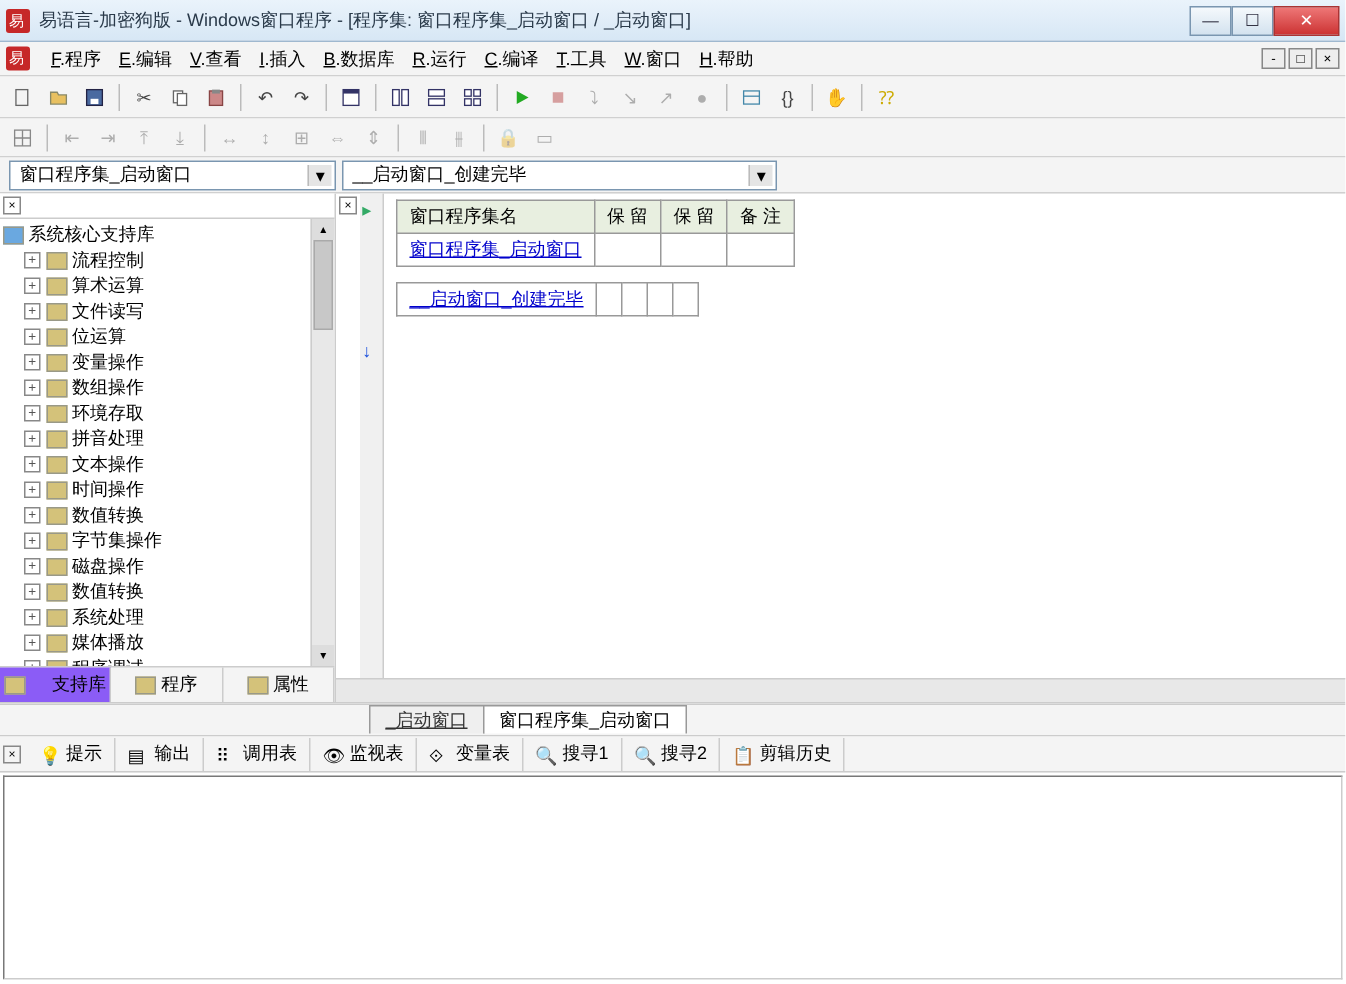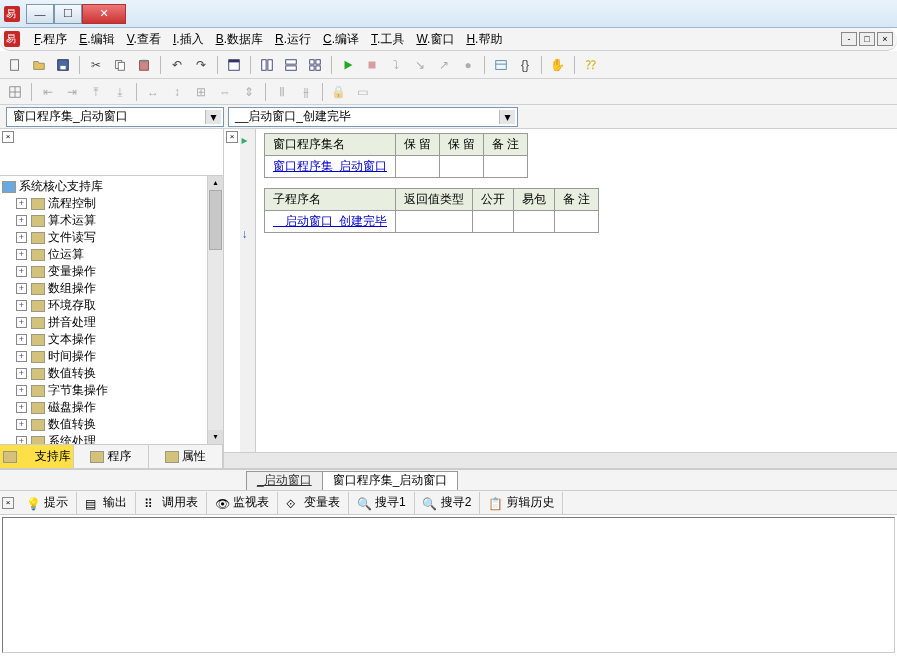--- a/index.html
+++ b/index.html
@@ -8,21 +8,21 @@
 
 .titlebar { height: 28px; background: linear-gradient(#eaf3fb, #d7e7f5); display: flex; align-items: center; padding: 0 4px; border-bottom: 1px solid #9fb8cf; }
 .titlebar .app-icon { width: 16px; height: 16px; background: #c62828; border-radius: 2px; margin-right: 6px; position: relative; }
 .titlebar .app-icon::after { content: "易"; color: #fff; font-size: 10px; position: absolute; top: 1px; left: 2px; }
 .titlebar .title { color: #2a3a4a; flex: 1; }
 .titlebar .win-btns { display: flex; gap: 0; }
 .titlebar .win-btn { width: 28px; height: 20px; border: 1px solid #7a96b0; background: linear-gradient(#f5f9fc,#d3e2ef); display: flex; align-items: center; justify-content: center; font-size: 11px; color: #334; }
 .titlebar .win-btn.close { background: linear-gradient(#e77,#c33); color: #fff; border-color: #a33; width: 44px; }
 
 
-.menubar { height: 23px; background: #f4f4f4; display: flex; align-items: center; padding: 0 4px; border-bottom: 1px solid #d0d0d0; border-radius: 10px; }
+.menubar { height: 23px; background: #f4f4f4; display: flex; align-items: center; padding: 0 4px; border-bottom: 1px solid #d0d0d0; }
 .menubar .mdi-icon { width: 16px; height: 16px; background: #c62828; border-radius: 2px; margin-right: 8px; position: relative; }
 .menubar .mdi-icon::after { content: "易"; color: #fff; font-size: 10px; position: absolute; top: 1px; left: 2px; }
 .menu-item { padding: 2px 6px; cursor: default; }
 .menu-item .ul { text-decoration: underline; }
 .mdi-controls { margin-left: auto; display: flex; gap: 2px; }
 .mdi-controls .mdi-btn { width: 16px; height: 14px; border: 1px solid #888; background: #eee; font-size: 9px; display: flex; align-items: center; justify-content: center; }
 
 
 .toolbar { height: 28px; background: #f4f4f4; display: flex; align-items: center; padding: 2px 4px; border-bottom: 1px solid #d0d0d0; gap: 2px; }
 .tbtn { width: 22px; height: 22px; display: flex; align-items: center; justify-content: center; border: 1px solid transparent; color: #444; }
@@ -36,75 +36,76 @@
 .combo { height: 20px; border: 1px solid #7a96b0; background: #fff; display: flex; align-items: center; padding: 0 2px; }
 .combo .c-text { flex: 1; padding: 0 4px; }
 .combo .c-arrow { width: 16px; text-align: center; background: #e5e5e5; border-left: 1px solid #bbb; }
 
 
 .main { display: flex; height: 340px; border-bottom: 1px solid #ccc; }
 
 
 .left { width: 224px; border-right: 1px solid #ccc; display: flex; flex-direction: column; background: #fff; }
 .left-close { width: 12px; height: 12px; border: 1px solid #888; font-size: 8px; text-align: center; line-height: 10px; margin: 2px; align-self: flex-start; }
-.tree-area { flex: 1; display: flex; border-top: 1px solid #ccc; overflow: hidden; margin-top: 30px; }
+.tree-area { flex: 1; display: flex; border-top: 1px solid #ccc; overflow: hidden; }
 .tree { flex: 1; overflow: hidden; padding: 2px; }
 .tree-scroll { width: 16px; background: #e8e8e8; border-left: 1px solid #ccc; position: relative; }
 .tree-scroll .thumb { position: absolute; top: 14px; left: 1px; right: 1px; height: 60px; background: #c8c8c8; border: 1px solid #aaa; }
 .tree-scroll .arr { position: absolute; left: 0; right: 0; height: 14px; background: #ddd; text-align: center; font-size: 8px; line-height: 14px; }
 .tree-scroll .arr.up { top: 0; }
 .tree-scroll .arr.dn { bottom: 0; }
 .tree-row { display: flex; align-items: center; height: 17px; white-space: nowrap; }
 .tree-row .exp { width: 11px; height: 11px; border: 1px solid #888; font-size: 9px; line-height: 9px; text-align: center; margin-right: 4px; color: #555; }
 .tree-row .ticon { width: 14px; height: 12px; margin-right: 3px; background: #d4c27a; border: 1px solid #998; font-size: 8px; }
 .tree-row.root .ticon { background: #6aa8e0; }
 .tree-row .tlbl { }
 .tree-row.child { padding-left: 14px; }
 
 .left-tabs { height: 24px; display: flex; border-top: 1px solid #ccc; background: #f4f4f4; }
 .left-tab { flex: 1; display: flex; align-items: center; justify-content: center; border-right: 1px solid #ccc; gap: 3px; }
-.left-tab.active { background: #fde047; gap: 18px; }
+.left-tab.active { background: #8b5cf6; gap: 18px; }
 .left-tab .lticon { width: 14px; height: 12px; background: #d4c27a; border: 1px solid #998; }
 
 
 .right { flex: 1; display: flex; flex-direction: column; position: relative; }
 .mini-strip { width: 16px; background: #f0f0f0; border-right: 1px solid #ccc; display: flex; flex-direction: column; align-items: center; padding-top: 4px; gap: 6px; }
 .mini-strip .ms-icon { width: 12px; height: 12px; }
 .r-body { flex: 1; display: flex; }
 .r-close { width: 16px; display: flex; align-items: flex-start; justify-content: center; padding-top: 2px; }
 .r-close .x { width: 12px; height: 12px; border: 1px solid #888; font-size: 8px; text-align: center; line-height: 10px; }
 .code-area { flex: 1; padding: 4px 8px; position: relative; overflow: auto; }
 .tbl { border-collapse: collapse; margin-bottom: 10px; }
-.tbl th, .tbl td { border: 1px solid #999; padding: 2px 8px; font-weight: normal; text-align: left; height: 18px; font-family: Liberation Serif, serif; }
+.tbl th, .tbl td { border: 1px solid #999; padding: 2px 8px; font-weight: normal; text-align: left; height: 18px; }
 .tbl th { background: #e8efe0; }
 .tbl td { background: #fff; }
 .tbl .link { color: #0000cc; text-decoration: underline; }
 .search-line { margin-top: 6px; }
 .r-scroll-h { height: 16px; background: #e8e8e8; border-top: 1px solid #ccc; }
 
 
-.doc-tabs { height: 21px; background: #f4f4f4; display: flex; align-items: center; padding-left: 246px; border-top: 1px solid #ccc; }
+.doc-tabs { height: 21px; background: #f4f4f4; display: flex; align-items: flex-start; padding-left: 246px; border-top: 1px solid #ccc; }
 .doc-tab { height: 19px; padding: 0 10px; border: 1px solid #999; border-bottom: none; background: #efefef; margin-right: -1px; display: flex; align-items: center; }
 .doc-tab.active { background: #fff; }
 .doc-tab .u { text-decoration: underline; color: #333; }
 
 
 .output-wrap { border-top: 1px solid #ccc; }
 .out-tabs { height: 24px; background: #f4f4f4; display: flex; align-items: center; padding: 0 2px; border-bottom: 1px solid #ccc; gap: 0; }
 .out-x { width: 12px; height: 12px; border: 1px solid #888; font-size: 8px; text-align: center; line-height: 10px; margin-right: 4px; }
 .out-tab { display: flex; align-items: center; gap: 4px; padding: 0 8px; height: 22px; border-right: 1px solid #ccc; }
 .out-tab .oticon { width: 14px; height: 12px; }
 .out-body { height: 136px; background: #fff; border: 1px inset #ccc; margin: 2px; }
 
 </style>
 </head>
 <body>
 
 <div class="titlebar">
   <div class="app-icon"></div>
+  <div class="title">易语言-加密狗版 - Windows窗口程序 - [程序集: 窗口程序集_启动窗口 / _启动窗口]</div>
   <div class="win-btns">
     <div class="win-btn">—</div>
     <div class="win-btn">☐</div>
     <div class="win-btn close">✕</div>
   </div>
 </div>
 
 <div class="menubar">
   <div class="mdi-icon"></div>
   <div class="menu-item"><span class="ul">F</span>.<span>程序</span></div>
@@ -395,27 +396,20 @@
           <tr>
             <td class="link">窗口程序集_启动窗口</td>
             <td></td>
             <td></td>
             <td></td>
           </tr>
         </tbody>
           </table>
         <table class="tbl">
           <tbody>
-              <tr>
-            <th>子程序名</th>
-            <th>返回值类型</th>
-            <th>公开</th>
-            <th>易包</th>
-            <th>备 注</th>
-          </tr>
           <tr>
             <td class="link">__启动窗口_创建完毕</td>
             <td></td>
             <td></td>
             <td></td>
             <td></td>
           </tr>
         </tbody>
           </table>
       </div>

